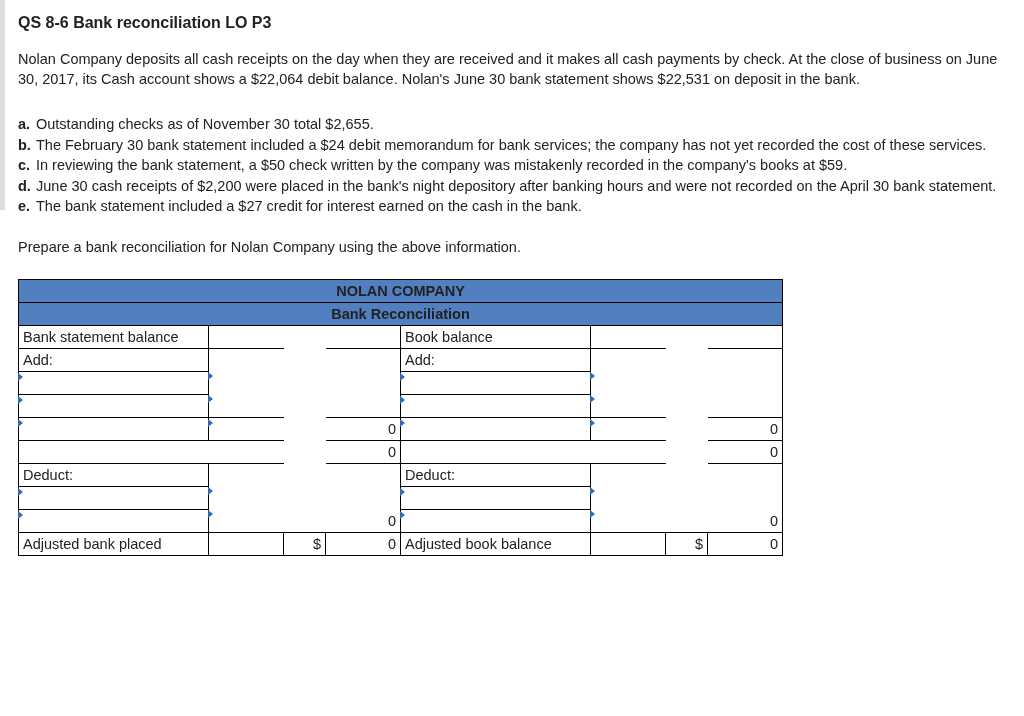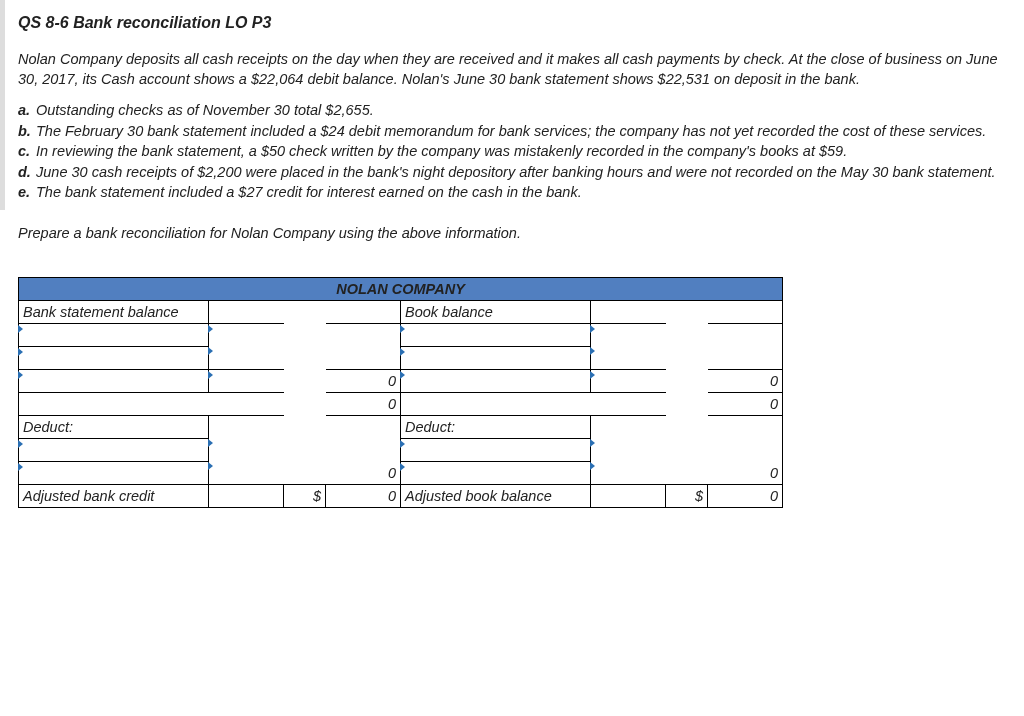--- a/index.html
+++ b/index.html
@@ -14,49 +14,48 @@
   .leftbar {
     position: absolute;
     left: 0;
     top: 0;
     width: 5px;
     height: 210px;
     background: #ddd;
   }
   .content {
     padding: 10px 14px 20px 18px;
-    font-style: italic;
   }
   .title {
     font-weight: bold;
     font-size: 16px;
     margin: 4px 0 18px 0;
   }
   .intro {
     line-height: 1.35;
-    margin-bottom: 12px;
+    margin-bottom: 26px;
   }
   .items {
     margin: 0 0 22px 0;
   }
   .item {
     display: flex;
     align-items: flex-start;
     line-height: 1.35;
     margin-bottom: 1px;
   }
   .item .m {
     font-weight: bold;
     min-width: 18px;
   }
   .item .t {
     flex: 1;
   }
   .instruction {
-    margin-bottom: 36px;
+    margin-bottom: 24px;
   }
   table.recon {
     border-collapse: collapse;
   }
   table.recon td, table.recon th {
     border: 1px solid #000;
     padding: 2px 4px;
     height: 18px;
   }
   .hdr {
@@ -108,21 +107,21 @@
     <div class="item">
       <span class="m">b.</span>
       <span class="t">The February 30 bank statement included a $24 debit memorandum for bank services; the company has not yet recorded the cost of these services.</span>
     </div>
     <div class="item">
       <span class="m">c.</span>
       <span class="t">In reviewing the bank statement, a $50 check written by the company was mistakenly recorded in the company's books at $59.</span>
     </div>
     <div class="item">
       <span class="m">d.</span>
-      <span class="t">June 30 cash receipts of $2,200 were placed in the bank's night depository after banking hours and were not recorded on the May 30 bank statement.</span>
+      <span class="t">June 30 cash receipts of $2,200 were placed in the bank's night depository after banking hours and were not recorded on the April 30 bank statement.</span>
     </div>
     <div class="item">
       <span class="m">e.</span>
       <span class="t">The bank statement included a $27 credit for interest earned on the cash in the bank.</span>
     </div>
   </div>
 
   <div class="instruction">Prepare a bank reconciliation for Nolan Company using the above information.</div>
 
   <table class="recon">
@@ -134,32 +133,45 @@
       <col style="width:190px">
       <col style="width:75px">
       <col style="width:42px">
       <col style="width:75px">
     </colgroup>
 
     <tbody>
         <tr>
       <td class="hdr" colspan="8">NOLAN COMPANY</td>
     </tr>
+    <tr>
+      <td class="hdr" colspan="8">Bank Reconciliation</td>
+    </tr>
 
     <tr>
       <td>Bank statement balance</td>
       <td class="nbr"></td>
       <td class="noborder"></td>
       <td class="nbl"></td>
       <td>Book balance</td>
       <td class="nbr"></td>
       <td class="noborder"></td>
       <td class="nbl"></td>
     </tr>
 
+    <tr>
+      <td>Add:</td>
+      <td class="nbr nbb"></td>
+      <td class="noborder"></td>
+      <td class="nbl nbb"></td>
+      <td>Add:</td>
+      <td class="nbr nbb"></td>
+      <td class="noborder"></td>
+      <td class="nbl nbb"></td>
+    </tr>
 
     <tr>
       <td class="dcell"></td>
       <td class="dcell nbr nbt nbb"></td>
       <td class="noborder"></td>
       <td class="nbl nbt nbb"></td>
       <td class="dcell"></td>
       <td class="dcell nbr nbt nbb"></td>
       <td class="noborder"></td>
       <td class="nbl nbt nbb"></td>
@@ -225,21 +237,21 @@
       <td class="dcell nbt nbr"></td>
       <td class="noborder"></td>
       <td class="zero nbl nbt">0</td>
       <td class="dcell"></td>
       <td class="dcell nbt nbr"></td>
       <td class="noborder"></td>
       <td class="zero nbl nbt">0</td>
     </tr>
 
     <tr>
-      <td>Adjusted bank credit</td>
+      <td>Adjusted bank placed</td>
       <td class="nbr"></td>
       <td class="dollar">$</td>
       <td class="zero nbl">0</td>
       <td>Adjusted book balance</td>
       <td class="nbr"></td>
       <td class="dollar">$</td>
       <td class="zero nbl">0</td>
     </tr>
   </tbody>
     </table>

